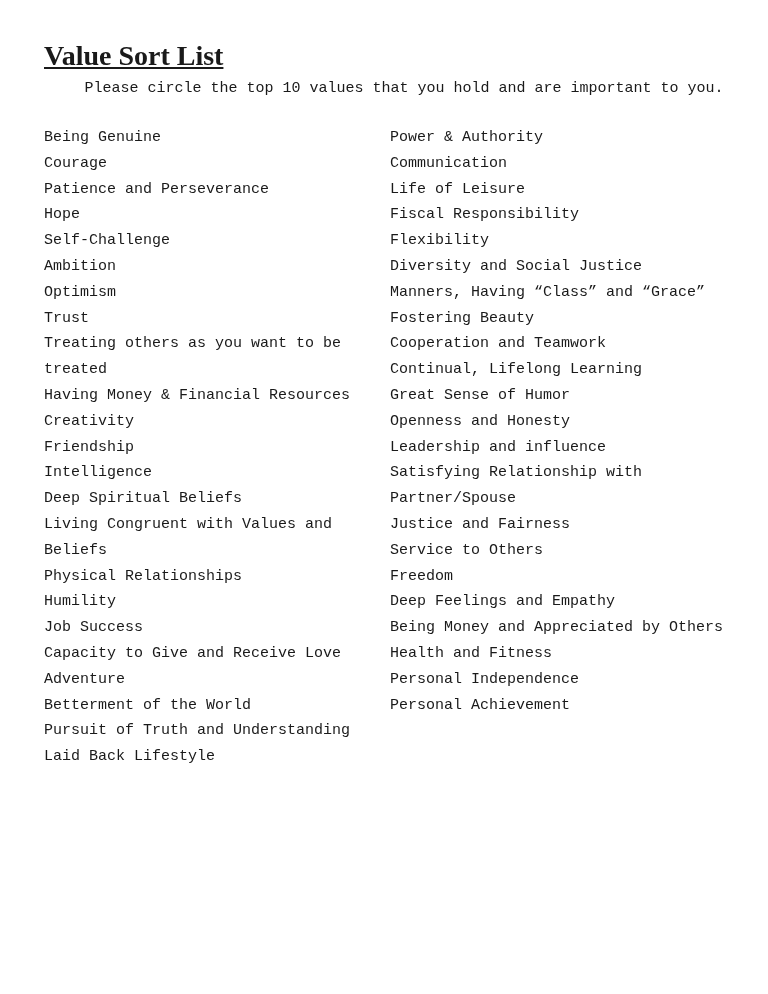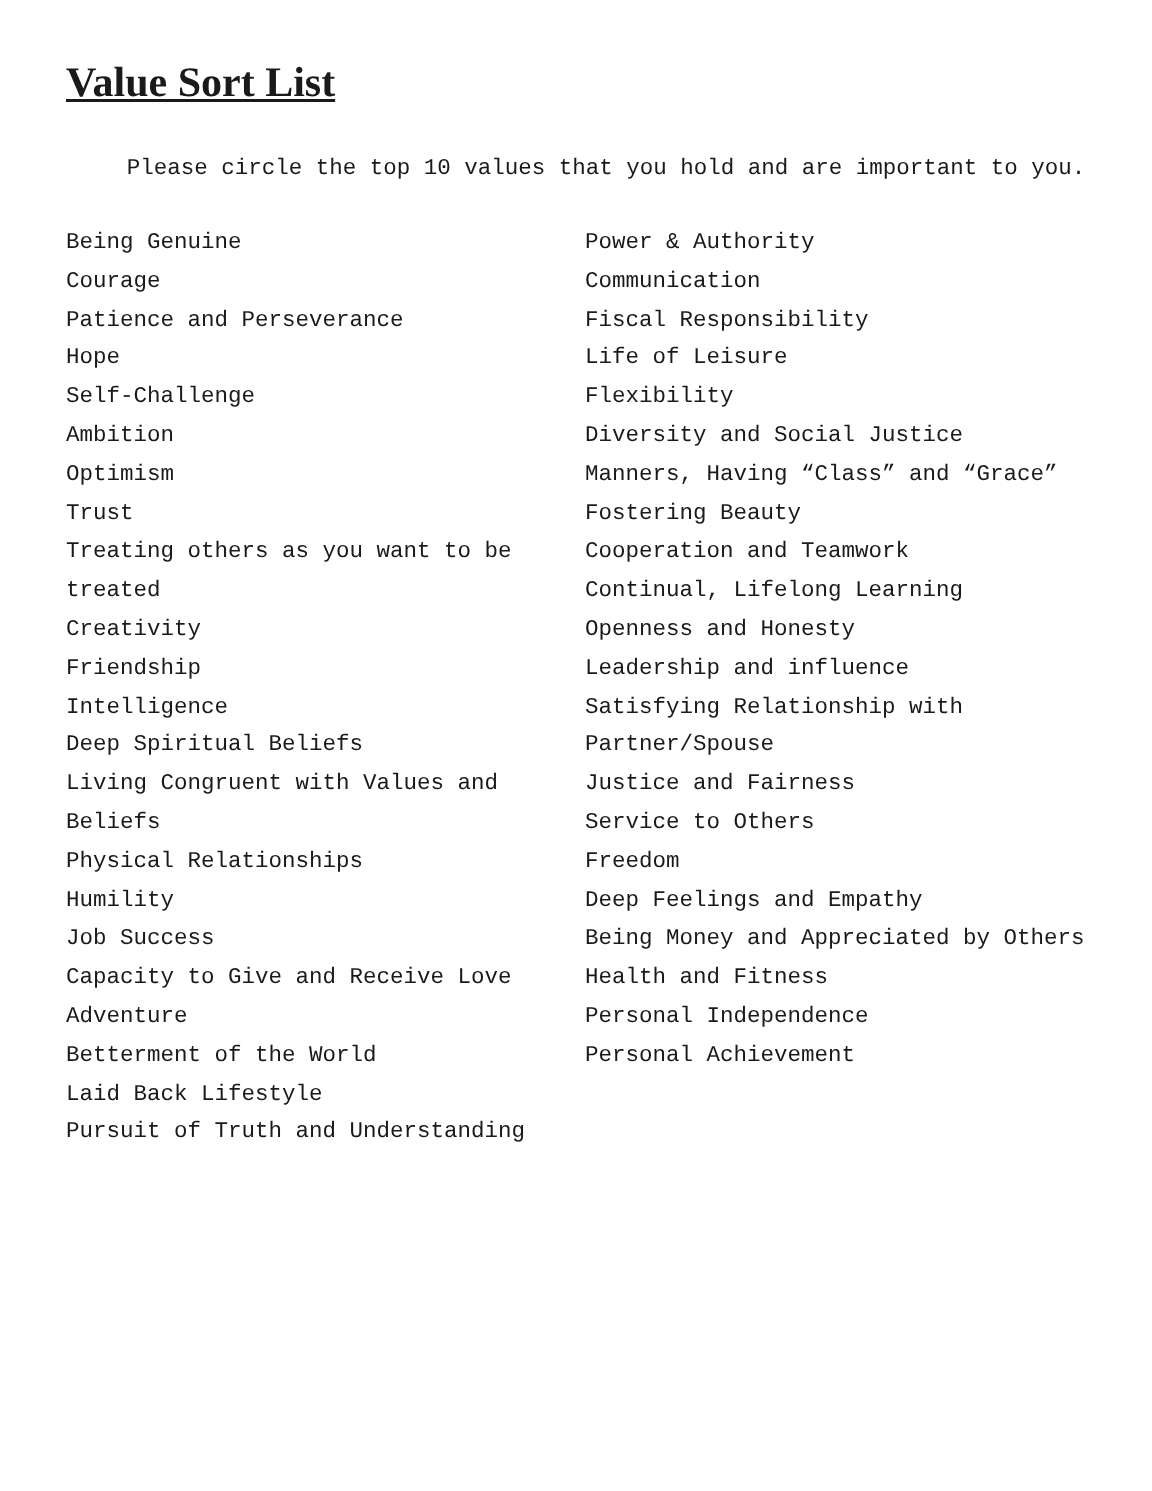--- a/index.html
+++ b/index.html
@@ -16,21 +16,21 @@
       color: #1a1a1a;
       width: 768px;
       min-height: 994px;
       padding: 40px 44px 40px 44px;
     }
 
     h1 {
       font-size: 28px;
       font-weight: bold;
       text-decoration: underline;
-      margin-bottom: 32px;
+      margin-bottom: 8px;
       font-family: Georgia, 'Times New Roman', serif;
     }
 
     .subtitle {
       text-align: center;
       margin-bottom: 28px;
       font-size: 15px;
       padding-left: 40px;
     }
 
@@ -63,45 +63,47 @@
   <div class="col" id="left-col">
       <div class="col-item">Being Genuine</div>
       <div class="col-item">Courage</div>
       <div class="col-item">Patience and Perseverance</div>
       <div class="col-item">Hope</div>
       <div class="col-item">Self-Challenge</div>
       <div class="col-item">Ambition</div>
       <div class="col-item">Optimism</div>
       <div class="col-item">Trust</div>
       <div class="col-item">Treating others as you want to be treated</div>
+      <div class="col-item">Having Money &amp; Financial Resources</div>
       <div class="col-item">Creativity</div>
       <div class="col-item">Friendship</div>
       <div class="col-item">Intelligence</div>
       <div class="col-item">Deep Spiritual Beliefs</div>
       <div class="col-item">Living Congruent with Values and Beliefs</div>
       <div class="col-item">Physical Relationships</div>
       <div class="col-item">Humility</div>
       <div class="col-item">Job Success</div>
       <div class="col-item">Capacity to Give and Receive Love</div>
       <div class="col-item">Adventure</div>
       <div class="col-item">Betterment of the World</div>
+      <div class="col-item">Pursuit of Truth and Understanding</div>
       <div class="col-item">Laid Back Lifestyle</div>
-      <div class="col-item">Pursuit of Truth and Understanding</div>
     </div>
   <div class="col" id="right-col">
       <div class="col-item">Power &amp; Authority</div>
       <div class="col-item">Communication</div>
+      <div class="col-item">Life of Leisure</div>
       <div class="col-item">Fiscal Responsibility</div>
-      <div class="col-item">Life of Leisure</div>
       <div class="col-item">Flexibility</div>
       <div class="col-item">Diversity and Social Justice</div>
       <div class="col-item">Manners, Having “Class” and “Grace”</div>
       <div class="col-item">Fostering Beauty</div>
       <div class="col-item">Cooperation and Teamwork</div>
       <div class="col-item">Continual, Lifelong Learning</div>
+      <div class="col-item">Great Sense of Humor</div>
       <div class="col-item">Openness and Honesty</div>
       <div class="col-item">Leadership and influence</div>
       <div class="col-item">Satisfying Relationship with Partner/Spouse</div>
       <div class="col-item">Justice and Fairness</div>
       <div class="col-item">Service to Others</div>
       <div class="col-item">Freedom</div>
       <div class="col-item">Deep Feelings and Empathy</div>
       <div class="col-item">Being Money and Appreciated by Others</div>
       <div class="col-item">Health and Fitness</div>
       <div class="col-item">Personal Independence</div>

